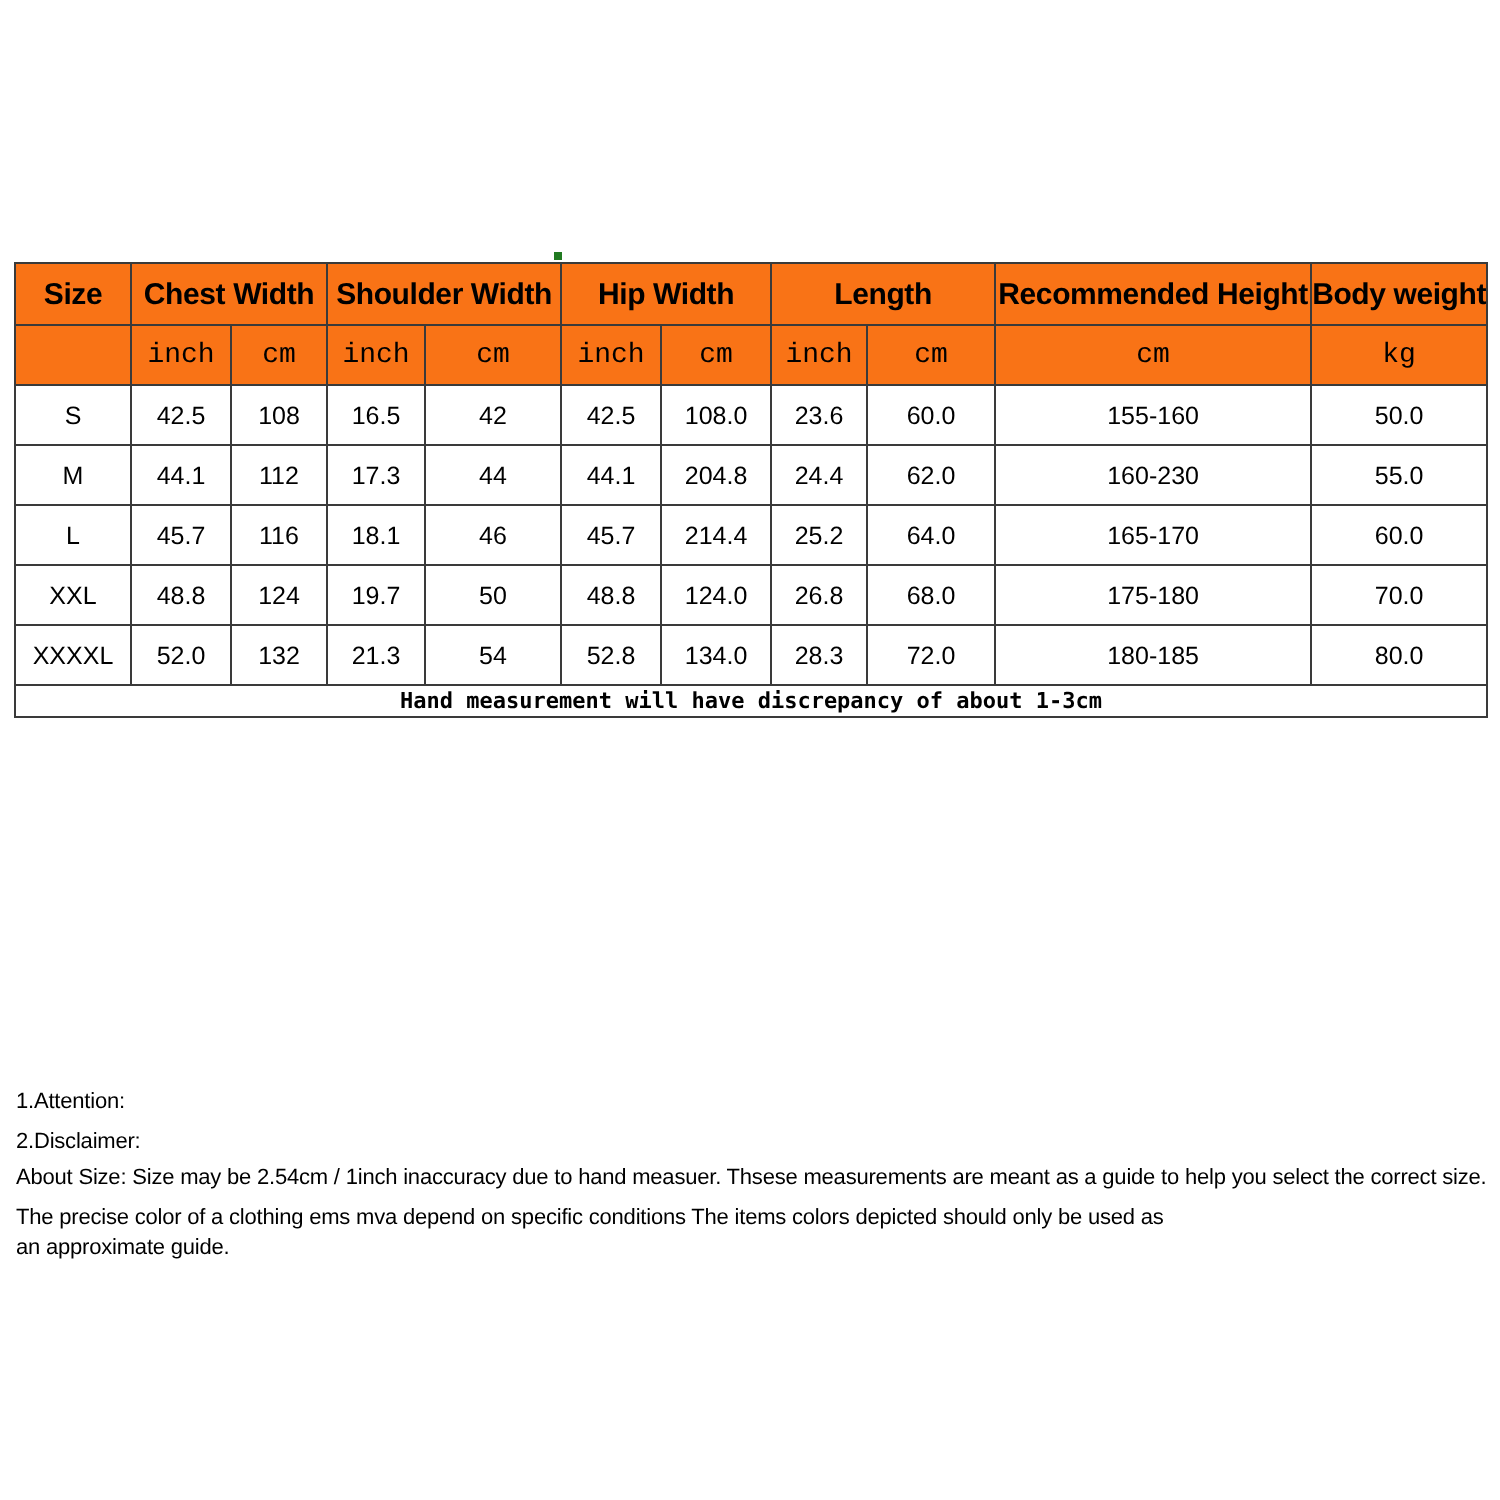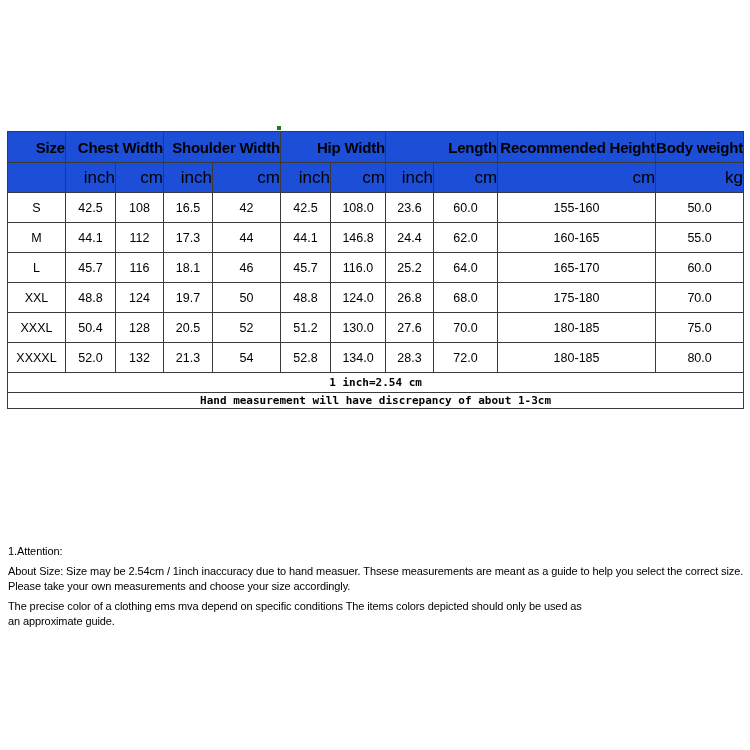--- a/index.html
+++ b/index.html
@@ -21,33 +21,33 @@
     table-layout: fixed;
   }
   .size-table th, .size-table td {
     border: 1px solid #3a3a3a;
     text-align: center;
     vertical-align: middle;
     padding: 0;
     overflow: hidden;
   }
   .size-table thead th {
-    background: #1d4ed8;
-    text-align: right;
+    background: #f97316;
   }
   .hdr-row th {
     font-size: 15px;
     font-weight: bold;
     height: 30px;
     letter-spacing: -0.2px;
   }
   .sub-row th {
-    font-size: 17px;
+    font-size: 14px;
     font-weight: normal;
     height: 29px;
+    font-family: Liberation Mono, monospace;
   }
   .size-table tbody td {
     background: #ffffff;
     font-size: 12.5px;
     height: 29px;
   }
   .foot-row td {
     background: #ffffff;
     font-family: "DejaVu Sans Mono", monospace;
     font-weight: bold;
@@ -134,94 +134,78 @@
         <td>155-160</td>
         <td>50.0</td>
       </tr>
       <tr>
         <td>M</td>
         <td>44.1</td>
         <td>112</td>
         <td>17.3</td>
         <td>44</td>
         <td>44.1</td>
-        <td>146.8</td>
+        <td>204.8</td>
         <td>24.4</td>
         <td>62.0</td>
-        <td>160-165</td>
+        <td>160-230</td>
         <td>55.0</td>
       </tr>
       <tr>
         <td>L</td>
         <td>45.7</td>
         <td>116</td>
         <td>18.1</td>
         <td>46</td>
         <td>45.7</td>
-        <td>116.0</td>
+        <td>214.4</td>
         <td>25.2</td>
         <td>64.0</td>
         <td>165-170</td>
         <td>60.0</td>
       </tr>
       <tr>
         <td>XXL</td>
         <td>48.8</td>
         <td>124</td>
         <td>19.7</td>
         <td>50</td>
         <td>48.8</td>
         <td>124.0</td>
         <td>26.8</td>
         <td>68.0</td>
         <td>175-180</td>
         <td>70.0</td>
       </tr>
       <tr>
-        <td>XXXL</td>
-        <td>50.4</td>
-        <td>128</td>
-        <td>20.5</td>
-        <td>52</td>
-        <td>51.2</td>
-        <td>130.0</td>
-        <td>27.6</td>
-        <td>70.0</td>
-        <td>180-185</td>
-        <td>75.0</td>
-      </tr>
-      <tr>
         <td>XXXXL</td>
         <td>52.0</td>
         <td>132</td>
         <td>21.3</td>
         <td>54</td>
         <td>52.8</td>
         <td>134.0</td>
         <td>28.3</td>
         <td>72.0</td>
         <td>180-185</td>
         <td>80.0</td>
       </tr>
     </tbody>
   <tfoot>
-    <tr class="foot-row foot-row-1">
-      <td colspan="11">1 inch=2.54 cm</td>
-    </tr>
     <tr class="foot-row foot-row-2">
       <td colspan="11">Hand measurement will have discrepancy of about 1-3cm</td>
     </tr>
   </tfoot>
 </table>
 
 <div class="notes">
   <div class="note-section">
     <div class="note-heading">1.Attention:</div>
   </div>
   <div class="note-section">
+    <div class="note-heading">2.Disclaimer:</div>
     <div class="note-line">About Size: Size may be 2.54cm / 1inch inaccuracy due to hand measuer. Thsese measurements are meant as a guide to help you select the correct size.</div>
-    <div class="note-line">Please take your own measurements and choose your size accordingly.</div>
   </div>
   <div class="note-section">
     <div class="note-line">The precise color of a clothing ems mva depend on specific conditions The items colors depicted should only be used as</div>
     <div class="note-line">an approximate guide.</div>
   </div>
 </div>
 
 </body></html>

